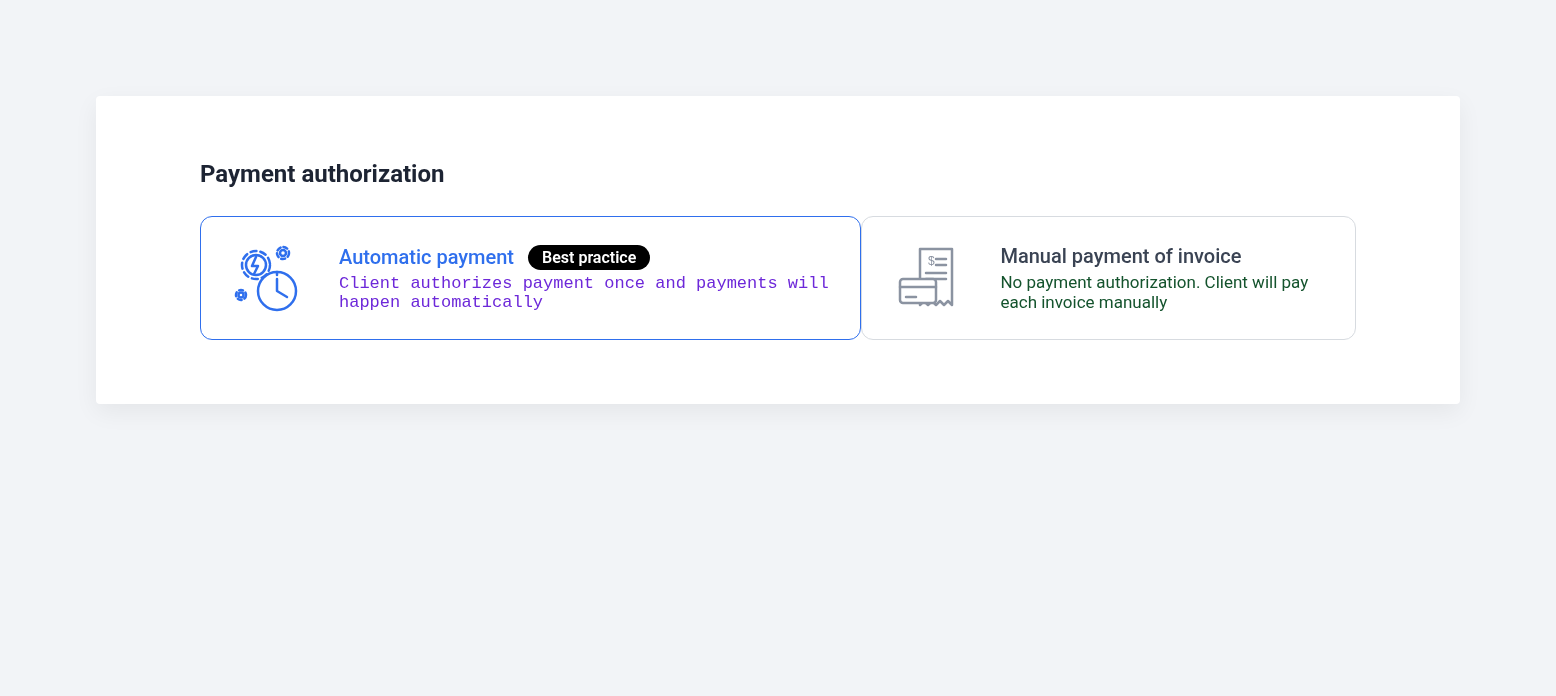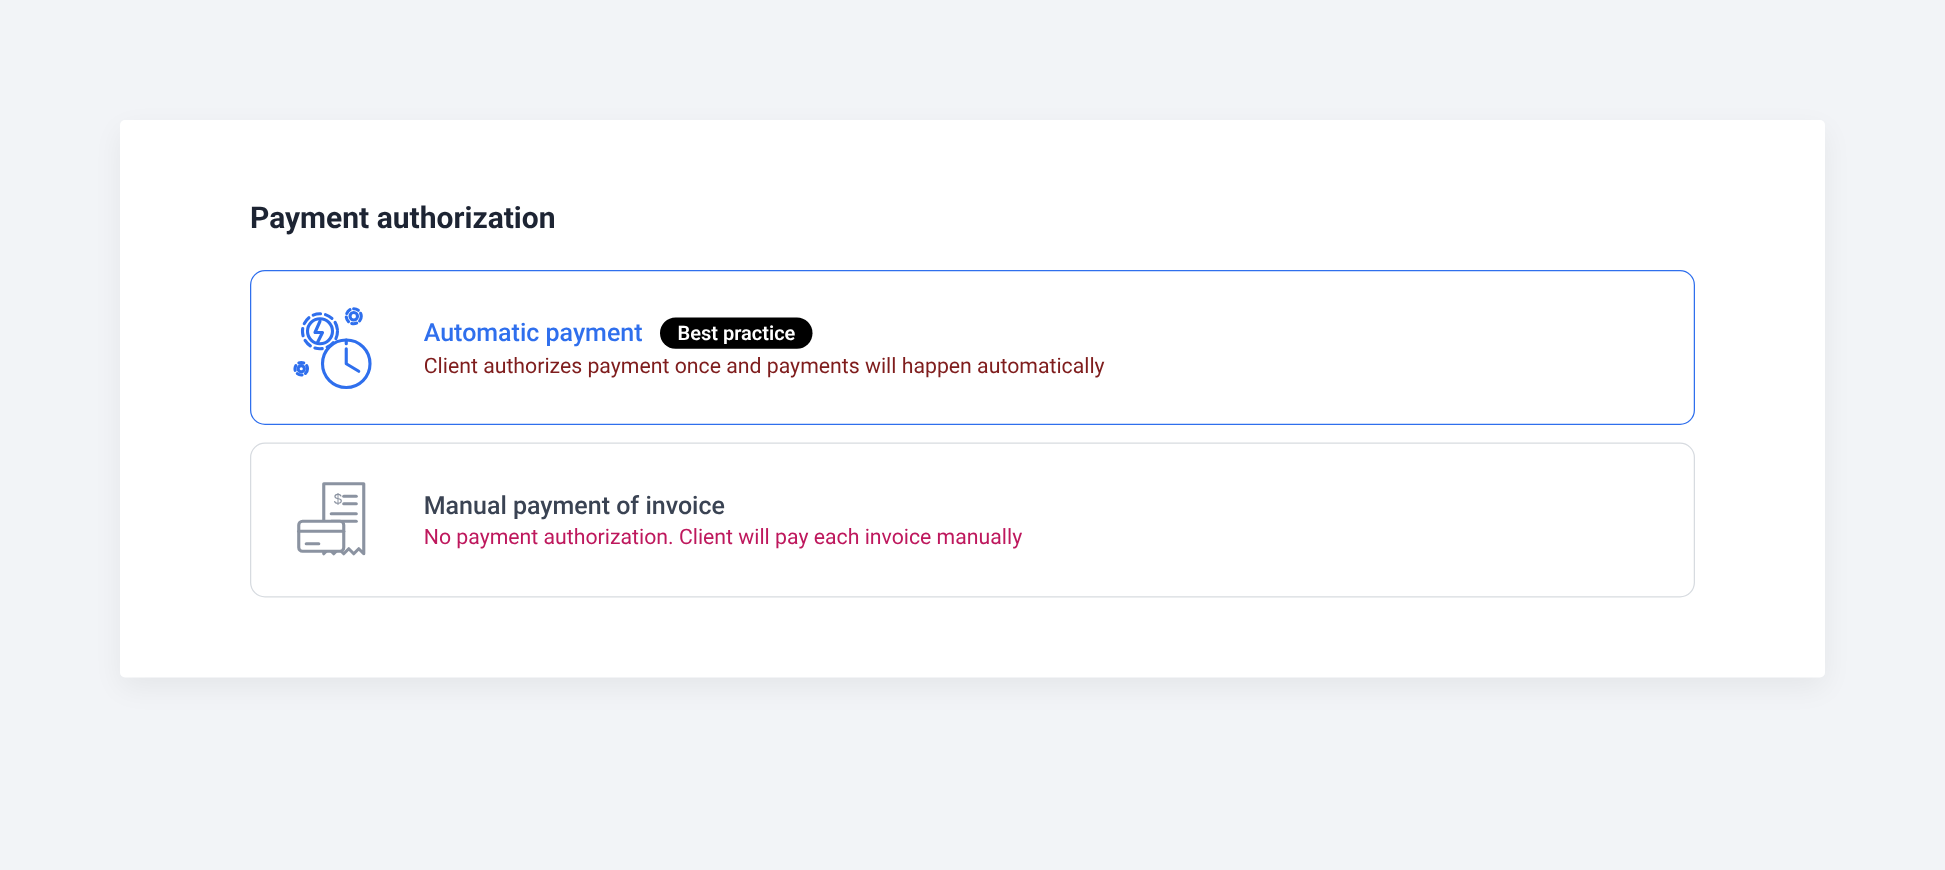--- a/index.html
+++ b/index.html
@@ -21,22 +21,21 @@
       padding: 64px 104px;
     }
     .section-title {
       font-size: 24px;
       font-weight: 700;
       color: #1d2433;
       margin-bottom: 28px;
     }
     .options {
       display: flex;
-      flex-direction: column;
-      gap: 14px;
+      flex-direction: row;
     }
     .option {
       display: flex;
       align-items: center;
       gap: 26px;
       border: 1px solid #d7dbe0;
       border-radius: 12px;
       padding: 22px 28px;
       cursor: pointer;
       background: #fff;
@@ -65,24 +64,25 @@
     .option-title {
       font-size: 20px;
       font-weight: 500;
       color: #3a4353;
     }
     .option.selected .option-title {
       color: #2f6fed;
     }
     .option-desc {
       font-size: 17px;
-      color: #be185d;
+      color: #14532d;
     }
     .option.selected .option-desc {
-      color: #7f1d1d;
+      color: #6d28d9;
+      font-family: Liberation Mono, monospace;
     }
     .badge {
       display: inline-flex;
       align-items: center;
       background: #000000;
       color: #ffffff;
       font-size: 16px;
       font-weight: 600;
       padding: 3px 14px;
       border-radius: 999px;

